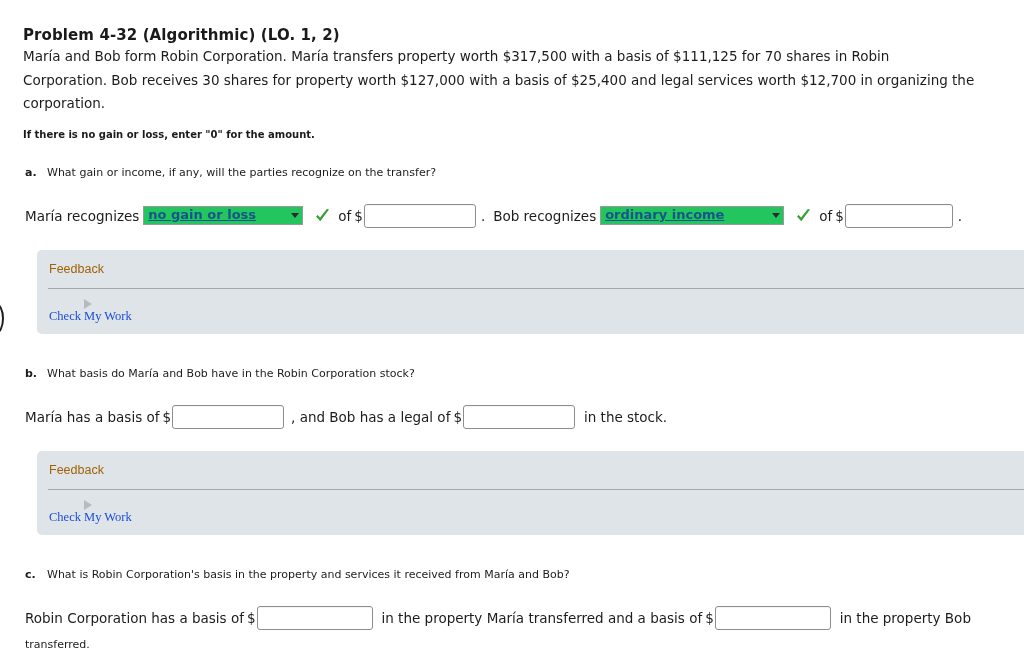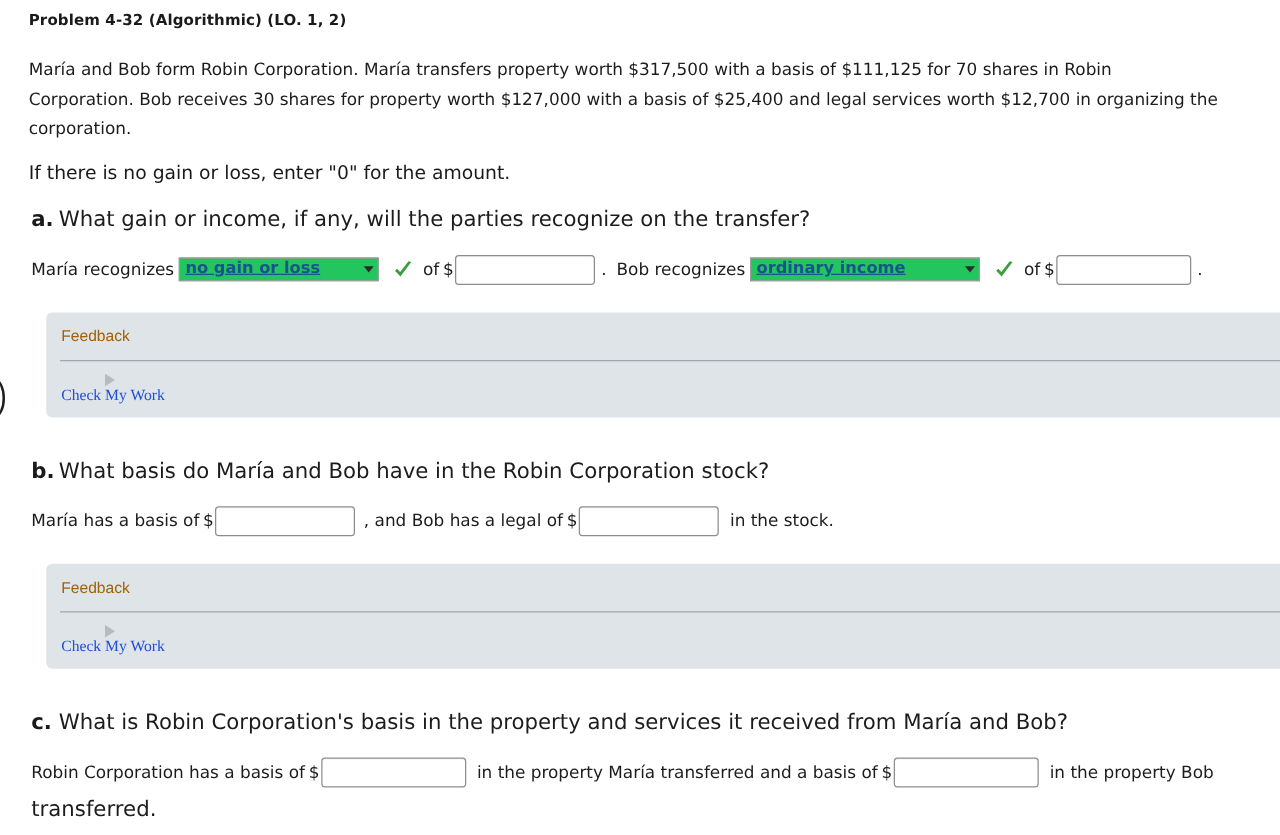--- a/index.html
+++ b/index.html
@@ -21,22 +21,22 @@
   .page {
     position: relative;
     width: 1024px;
     height: 668px;
   }
 
   
   .problem-title {
     position: absolute;
     left: 23px;
-    top: 9px;
-    font-size: 12px;
+    top: 26px;
+    font-size: 15px;
     font-weight: bold;
     color: #1a1a1a;
     letter-spacing: 0.1px;
     white-space: nowrap;
   }
 
   
   .statement {
     position: absolute;
     left: 23px;
@@ -44,34 +44,34 @@
     width: 952px;
     font-size: 13.5px;
     line-height: 23.6px;
     color: #1c1c1c;
   }
 
   .bold-instruction {
     position: absolute;
     left: 23px;
     top: 129px;
-    font-size: 15px;
-    font-weight: normal;
+    font-size: 10px;
+    font-weight: bold;
     color: #1a1a1a;
     white-space: nowrap;
   }
 
   
   .q-letter {
     font-weight: bold;
     color: #1a1a1a;
   }
   .q-row {
     position: absolute;
-    font-size: 17px;
+    font-size: 11px;
     color: #1c1c1c;
     white-space: nowrap;
   }
   .q-letter-box {
     display: inline-block;
     width: 22px;
   }
 
   .answer-row {
     position: absolute;

